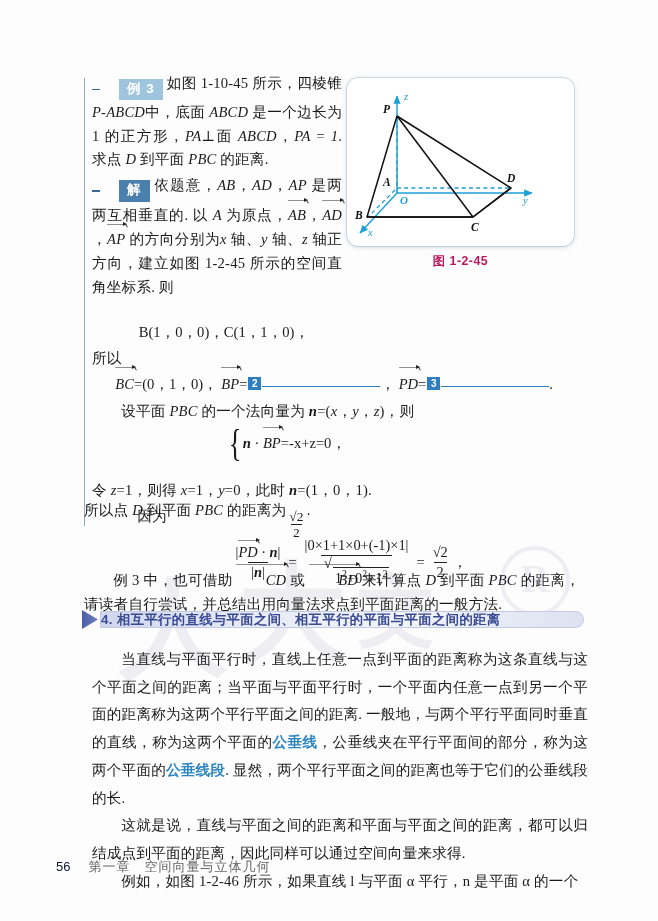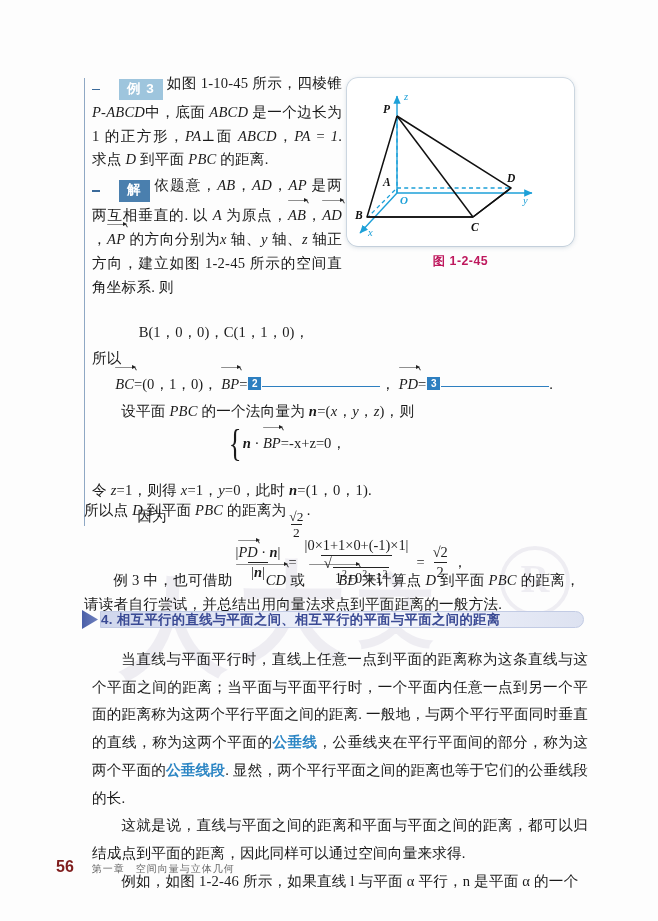--- a/index.html
+++ b/index.html
@@ -350,27 +350,27 @@
     position: absolute;
     left: 56px;
     top: 858px;
     display: flex;
     align-items: baseline;
     gap: 18px;
     z-index: 2;
     color: #555;
   }
   .folio {
-    font-size: 16px;
-    font-weight: 700;
+    font-size: 13px;
+    font-weight: 400;
     font-family: "Liberation Sans", sans-serif;
-    color: #7f1d1d;
+    color: #0f172a;
   }
   .footer-title {
-    font-size: 10px;
+    font-size: 13px;
     color: #666;
     letter-spacing: 1px;
   }
 </style>
 </head>
 <body>
 
 <div class="page">
 
   <div class="watermark">

